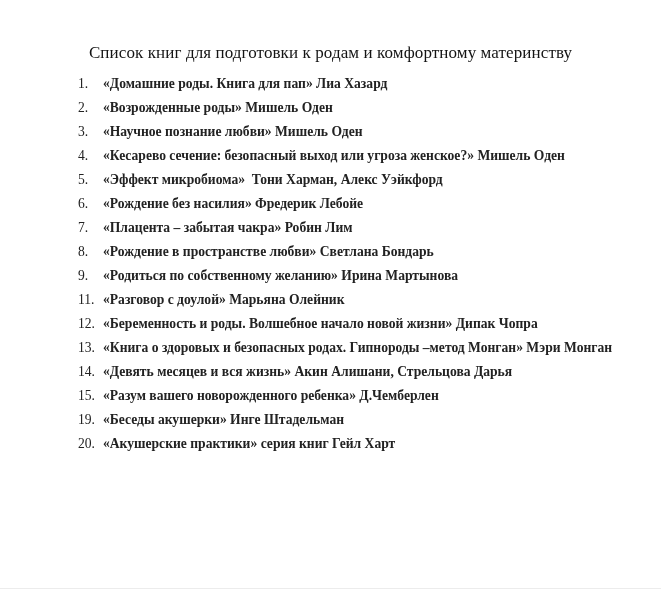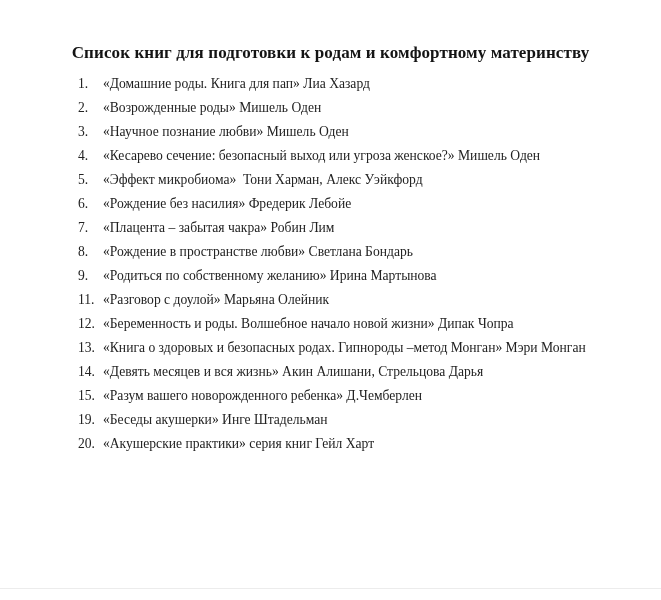--- a/index.html
+++ b/index.html
@@ -14,21 +14,21 @@
       overflow: hidden;
       font-family: "Liberation Serif", "DejaVu Serif", serif;
       color: #1a1a1a;
     }
     .page-title {
       position: absolute;
       top: 32px;
       left: 0;
       width: 661px;
       text-align: center;
-      font-weight: bold;
+      font-weight: normal;
       font-size: 17px;
       letter-spacing: 0.1px;
       color: #141414;
     }
     .book-list {
       position: absolute;
       top: 72px;
       left: 78px;
       width: 560px;
       margin: 0;
@@ -41,20 +41,21 @@
     .book-item {
       display: flex;
       align-items: flex-start;
     }
     .item-num {
       width: 25px;
       flex: 0 0 25px;
     }
     .item-text {
       flex: 1 1 auto;
+      font-weight: bold;
     }
     .bottom-divider {
       position: absolute;
       left: 0;
       top: 588px;
       width: 661px;
       height: 1px;
       background: #ececec;
     }
   </style>

